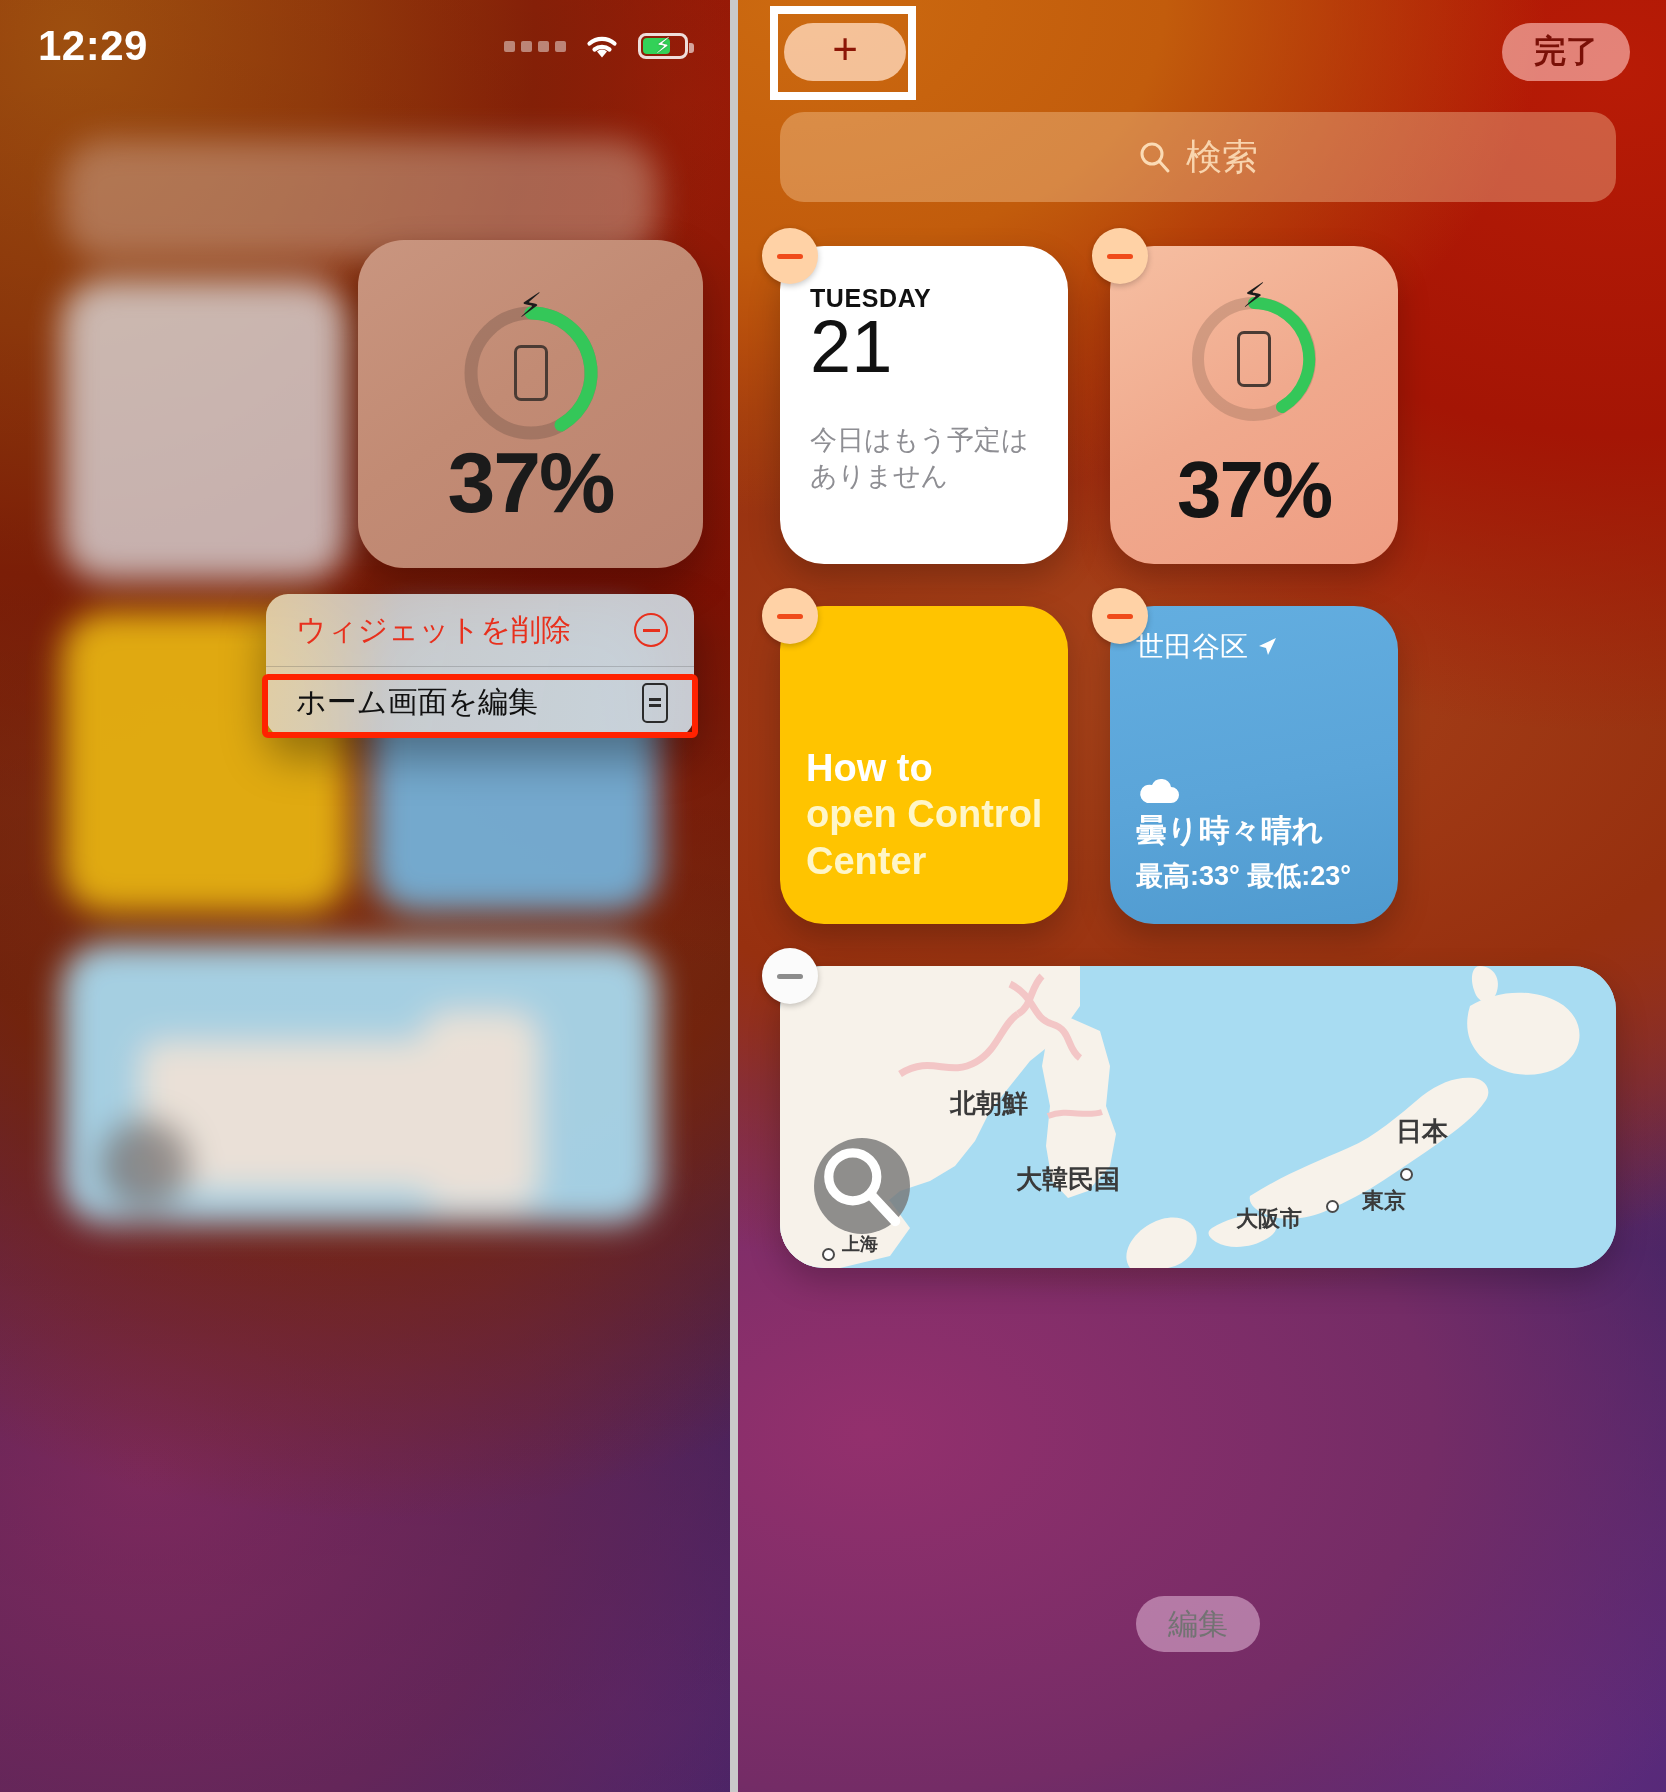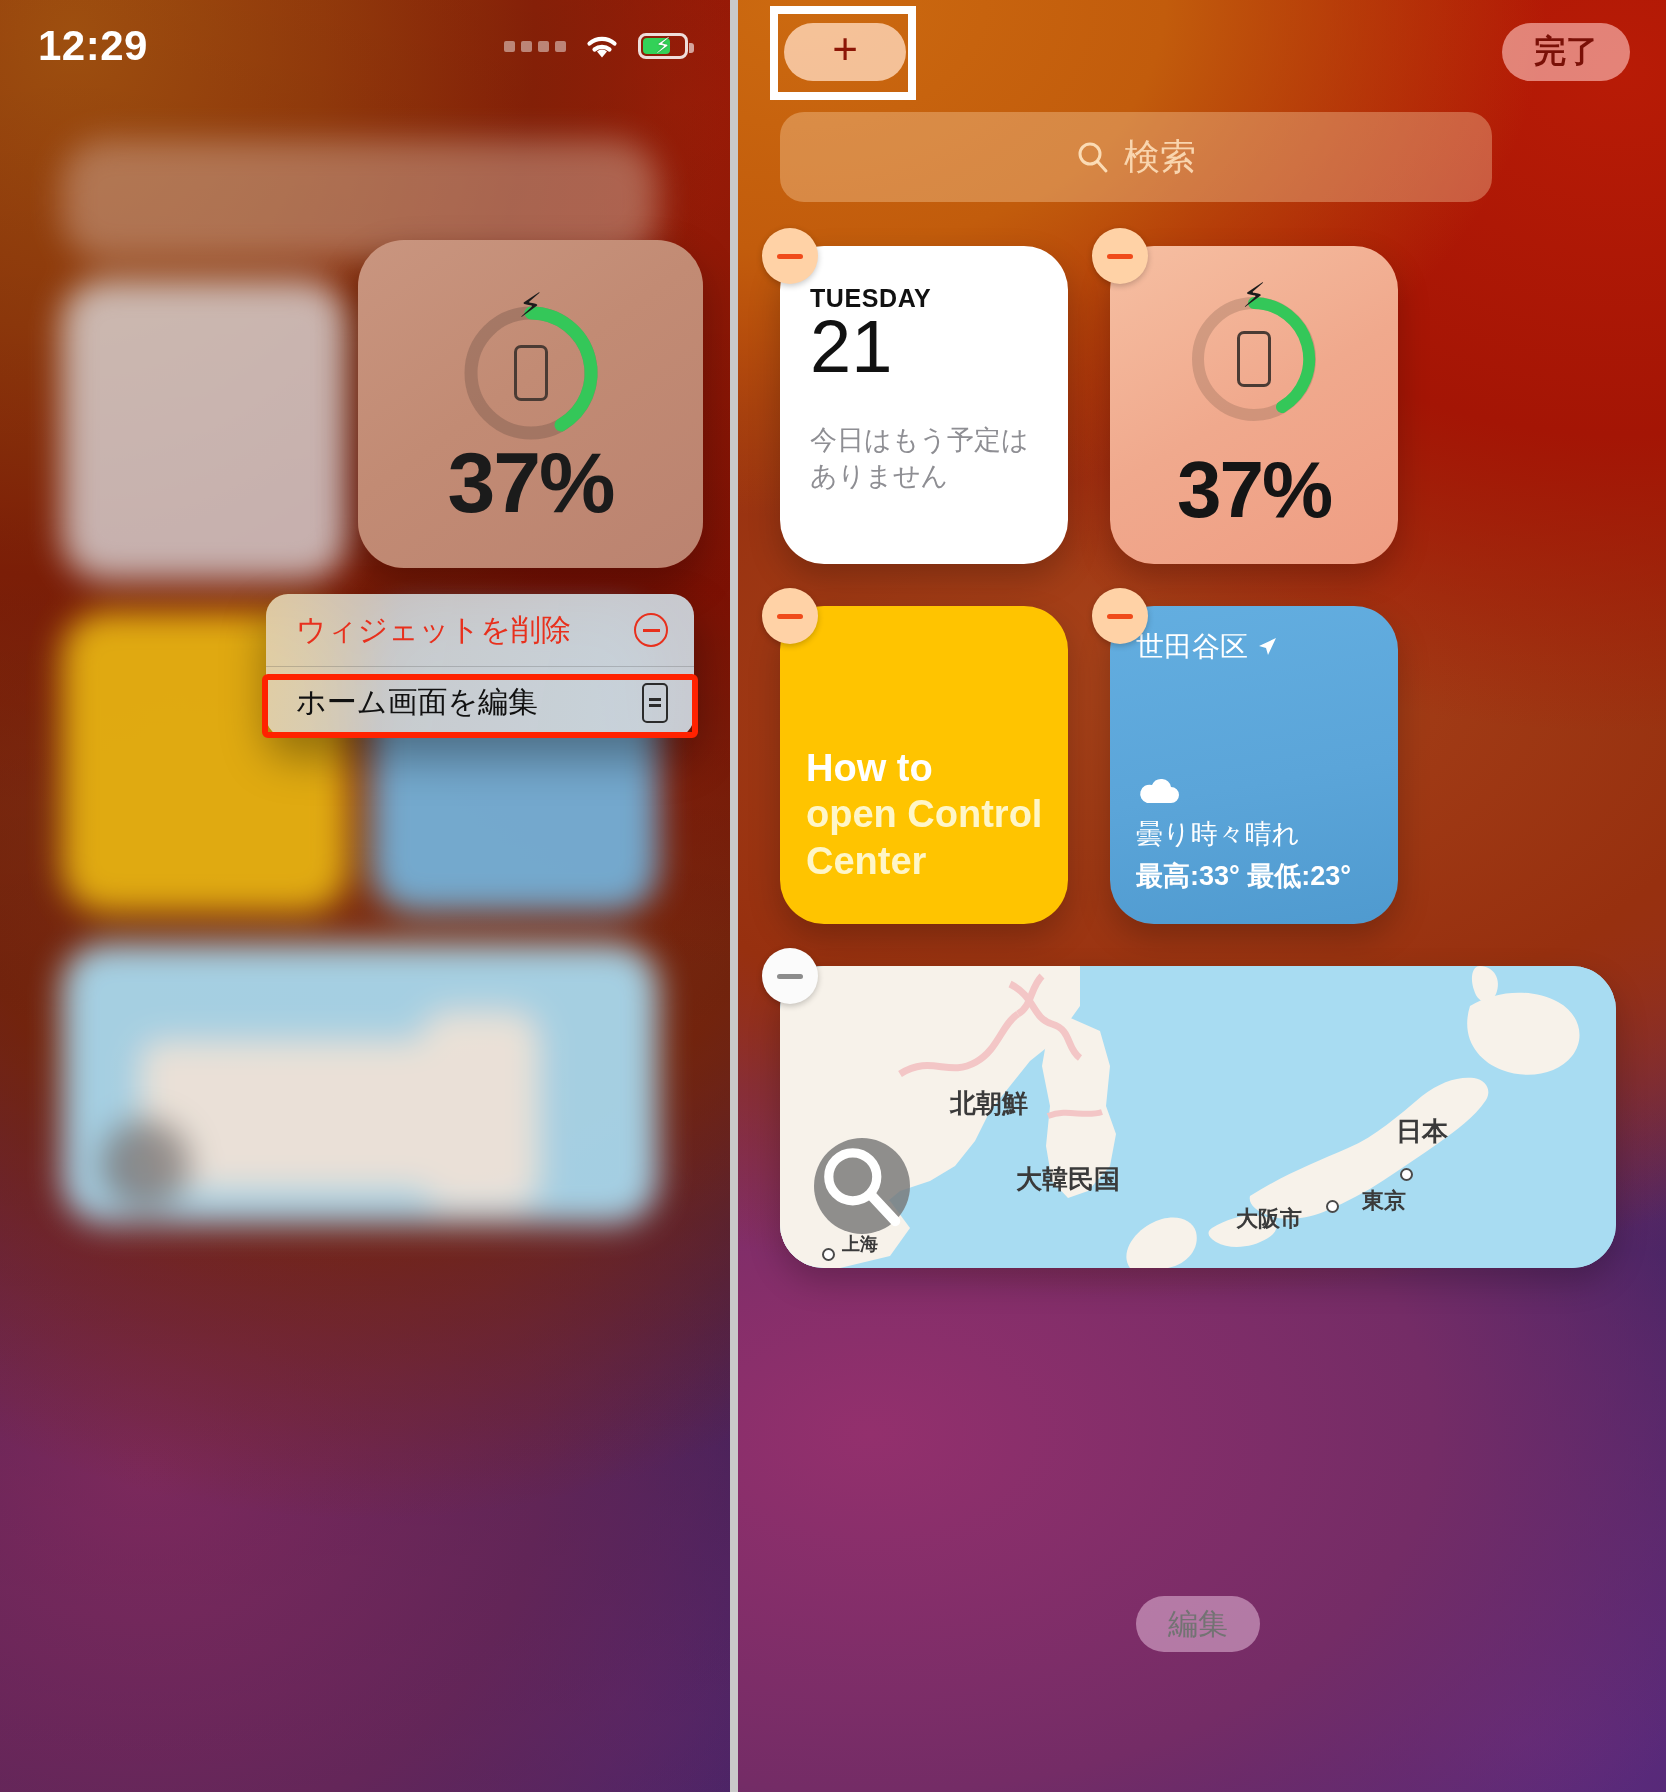--- a/index.html
+++ b/index.html
@@ -98,21 +98,21 @@
     display:flex; align-items:center; justify-content:space-between; padding:0 36px 0 54px; }
   .pillbtn { border-radius:999px; display:flex; align-items:center; justify-content:center; }
   .add-btn { width:122px; height:58px; background:rgba(255,216,186,.80); }
   .add-btn .plus { font-size:44px; color:#8c1606; line-height:1; font-weight:400;
     transform:translateY(-3px); }
   .done-btn { width:128px; height:58px; background:rgba(255,195,190,.62);
     font-size:32px; color:#7a1007; font-weight:600; }
   .hl-white { position:absolute; left:40px; top:6px; width:146px; height:94px;
     border:8px solid #ffffff; z-index:6; pointer-events:none; }
 
-  .searchbar { position:absolute; left:50px; top:112px; width:712px; height:90px;
+  .searchbar { position:absolute; left:50px; top:112px; width:836px; height:90px;
     border-radius:24px; background:rgba(255,220,180,.34);
     display:flex; align-items:center; justify-content:center; gap:14px; z-index:4; }
   .searchbar .mag { width:34px; height:34px; }
   .searchbar .ph { font-size:36px; color:rgba(255,228,193,.85); }
 
   .wgrid { position:absolute; left:50px; top:246px; width:836px; z-index:4; }
   .wrow { display:flex; gap:42px; margin-bottom:42px; }
   .widget { position:relative; border-radius:44px; overflow:visible; }
   .w-sm { width:288px; height:318px; }
   .w-map { width:836px; height:302px; }
@@ -145,21 +145,21 @@
     font-size:38px; font-weight:700; line-height:1.22;margin-top:16px; }
   .howto .l1 { color:#ffffff; }
   .howto .l2, .howto .l3 { color:#fff6c8; }
 
   
   .weather { background:linear-gradient(170deg,#63aee0 0%,#5ba5d9 55%,#4f9acf 100%);
     padding:22px 24px 0 26px; color:#fff; }
   .weather .loc { font-size:28px; display:flex; align-items:center; gap:8px; }
   .weather .temp { font-size:78px; font-weight:200; line-height:1.05; margin-top:-6px; }
   .weather .cloud { position:absolute; left:26px; bottom:118px; width:46px; height:28px; }
-  .weather .cond { position:absolute; left:26px; bottom:72px; font-size:27px; font-weight:400; }
+  .weather .cond { position:absolute; left:26px; bottom:72px; font-size:31px; font-weight:700; }
   .weather .hilo { position:absolute; left:26px; bottom:30px; font-size:27px; font-weight:600; }
 
   
   .mapw { background:#a8dcf2; }
   .mapw svg { position:absolute; inset:0; width:100%; height:100%; }
   .map-label { position:absolute; font-weight:700; color:#3a3a3a; white-space:nowrap; }
   .map-dot { position:absolute; width:13px; height:13px; border:2.5px solid #4a4a4a;
     border-radius:50%; background:#fff; }
   .map-search { position:absolute; left:34px; bottom:34px; width:96px; height:96px;
     border-radius:50%; background:rgba(120,120,120,.82);

